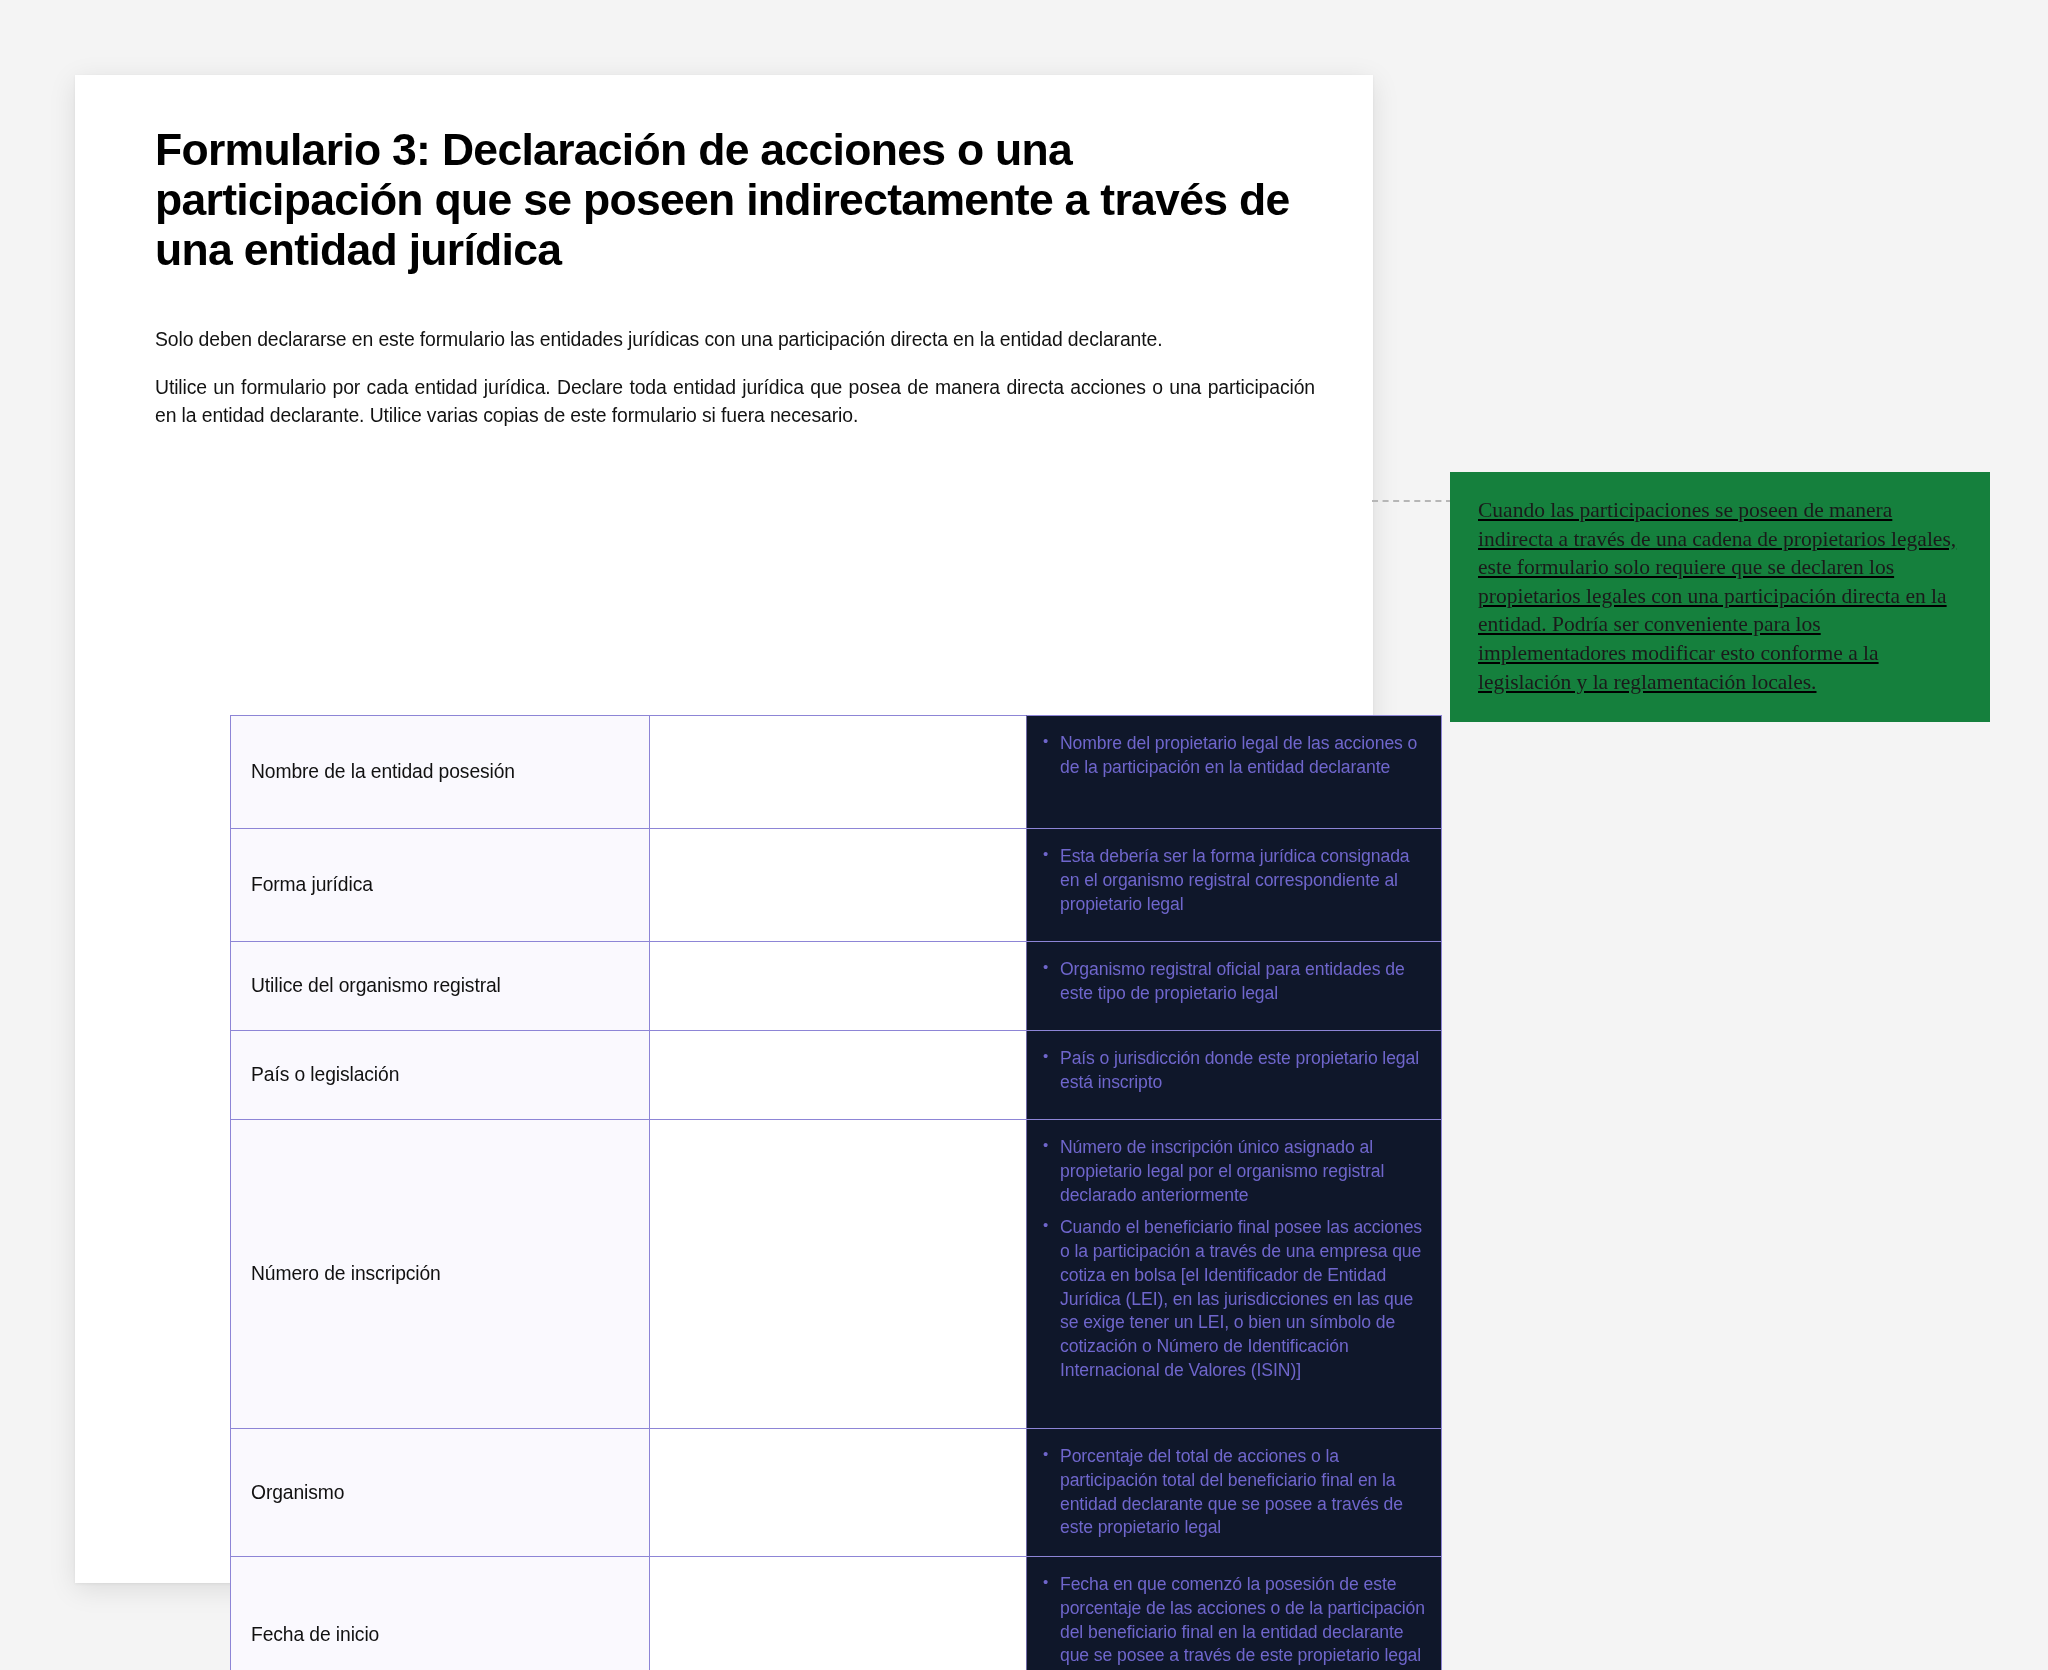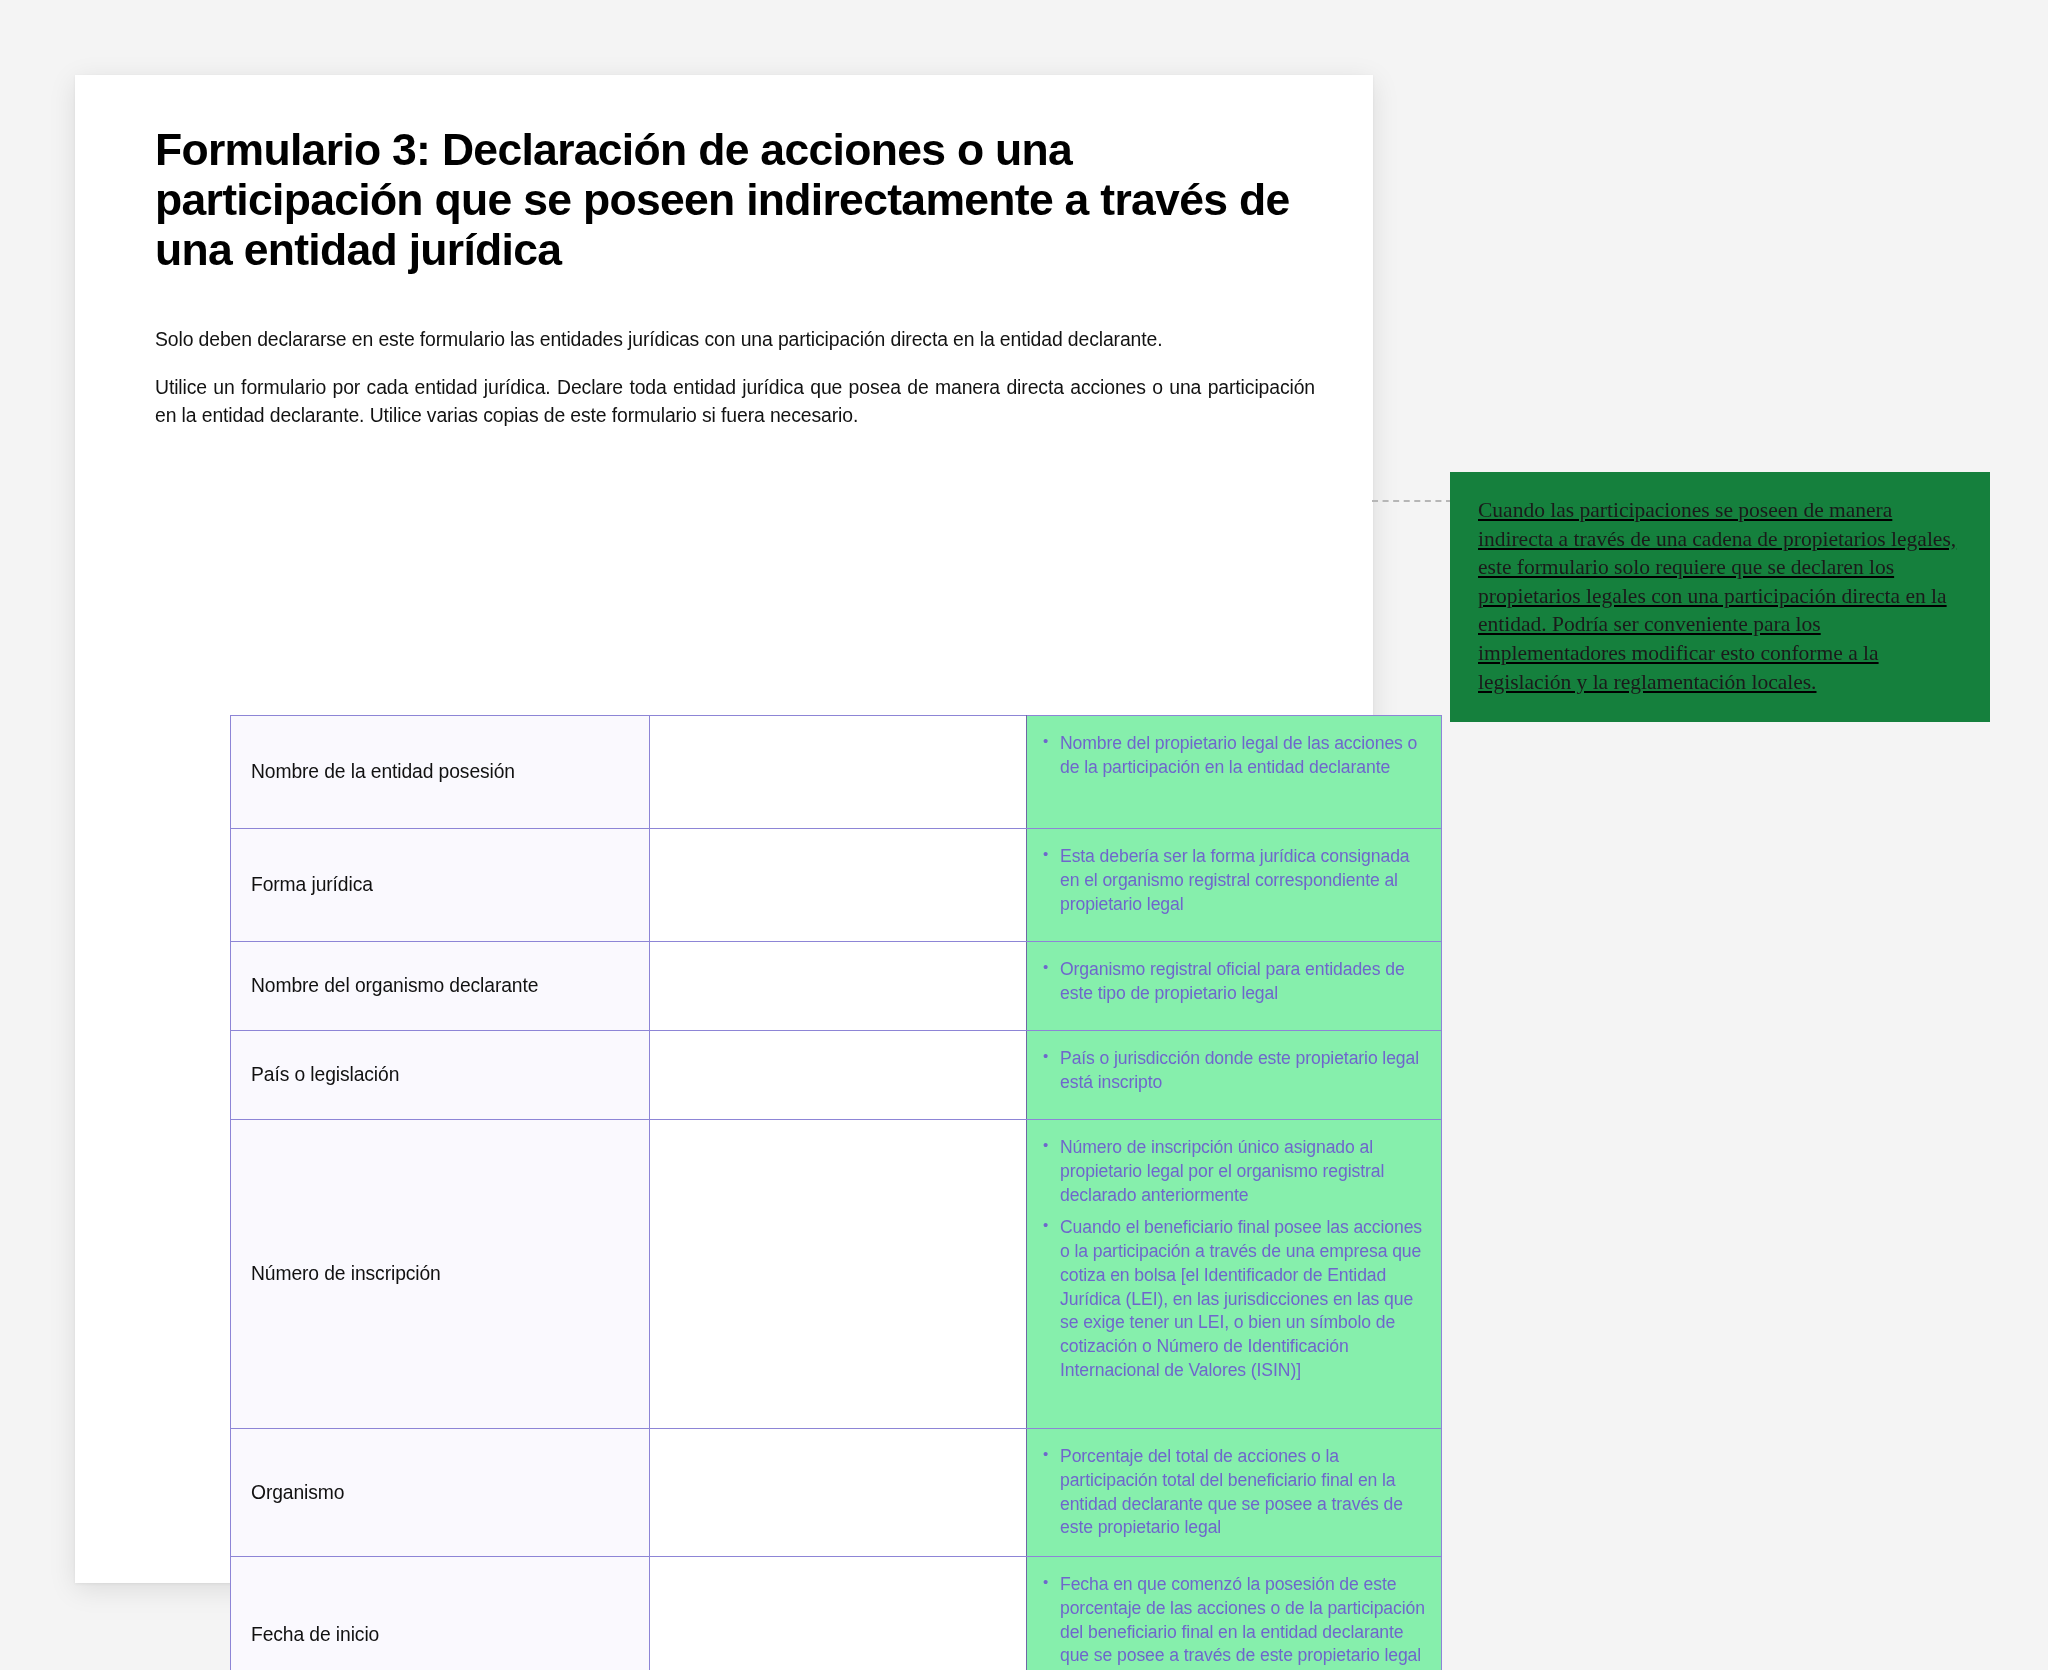--- a/index.html
+++ b/index.html
@@ -91,21 +91,21 @@
     letter-spacing: -0.1px;
   }
   .col-input {
     width: 376px;
     background: #ffffff;
     border-left-color: #6e68a5 !important;
     border-right-color: #6e68a5 !important;
   }
   .col-hint {
     width: 386px;
-    background: #86efac;
+    background: #0f172a;
     padding: 16px 16px 16px 12px !important;
     vertical-align: top !important;
   }
 
   .hint-list {
     margin: 0;
     padding: 0;
     list-style: none;
   }
   .hint-list li {
@@ -195,21 +195,21 @@
       <tr class="r2">
         <td class="col-label">Forma jurídica</td>
         <td class="col-input"></td>
         <td class="col-hint">
           <ul class="hint-list">
             <li>Esta debería ser la forma jurídica consignada en el organismo registral correspondiente al propietario legal</li>
           </ul>
         </td>
       </tr>
       <tr class="r3">
-        <td class="col-label">Nombre del organismo declarante</td>
+        <td class="col-label">Utilice del organismo registral</td>
         <td class="col-input"></td>
         <td class="col-hint">
           <ul class="hint-list">
             <li>Organismo registral oficial para entidades de este tipo de propietario legal</li>
           </ul>
         </td>
       </tr>
       <tr class="r4">
         <td class="col-label">País o legislación</td>
         <td class="col-input"></td>

